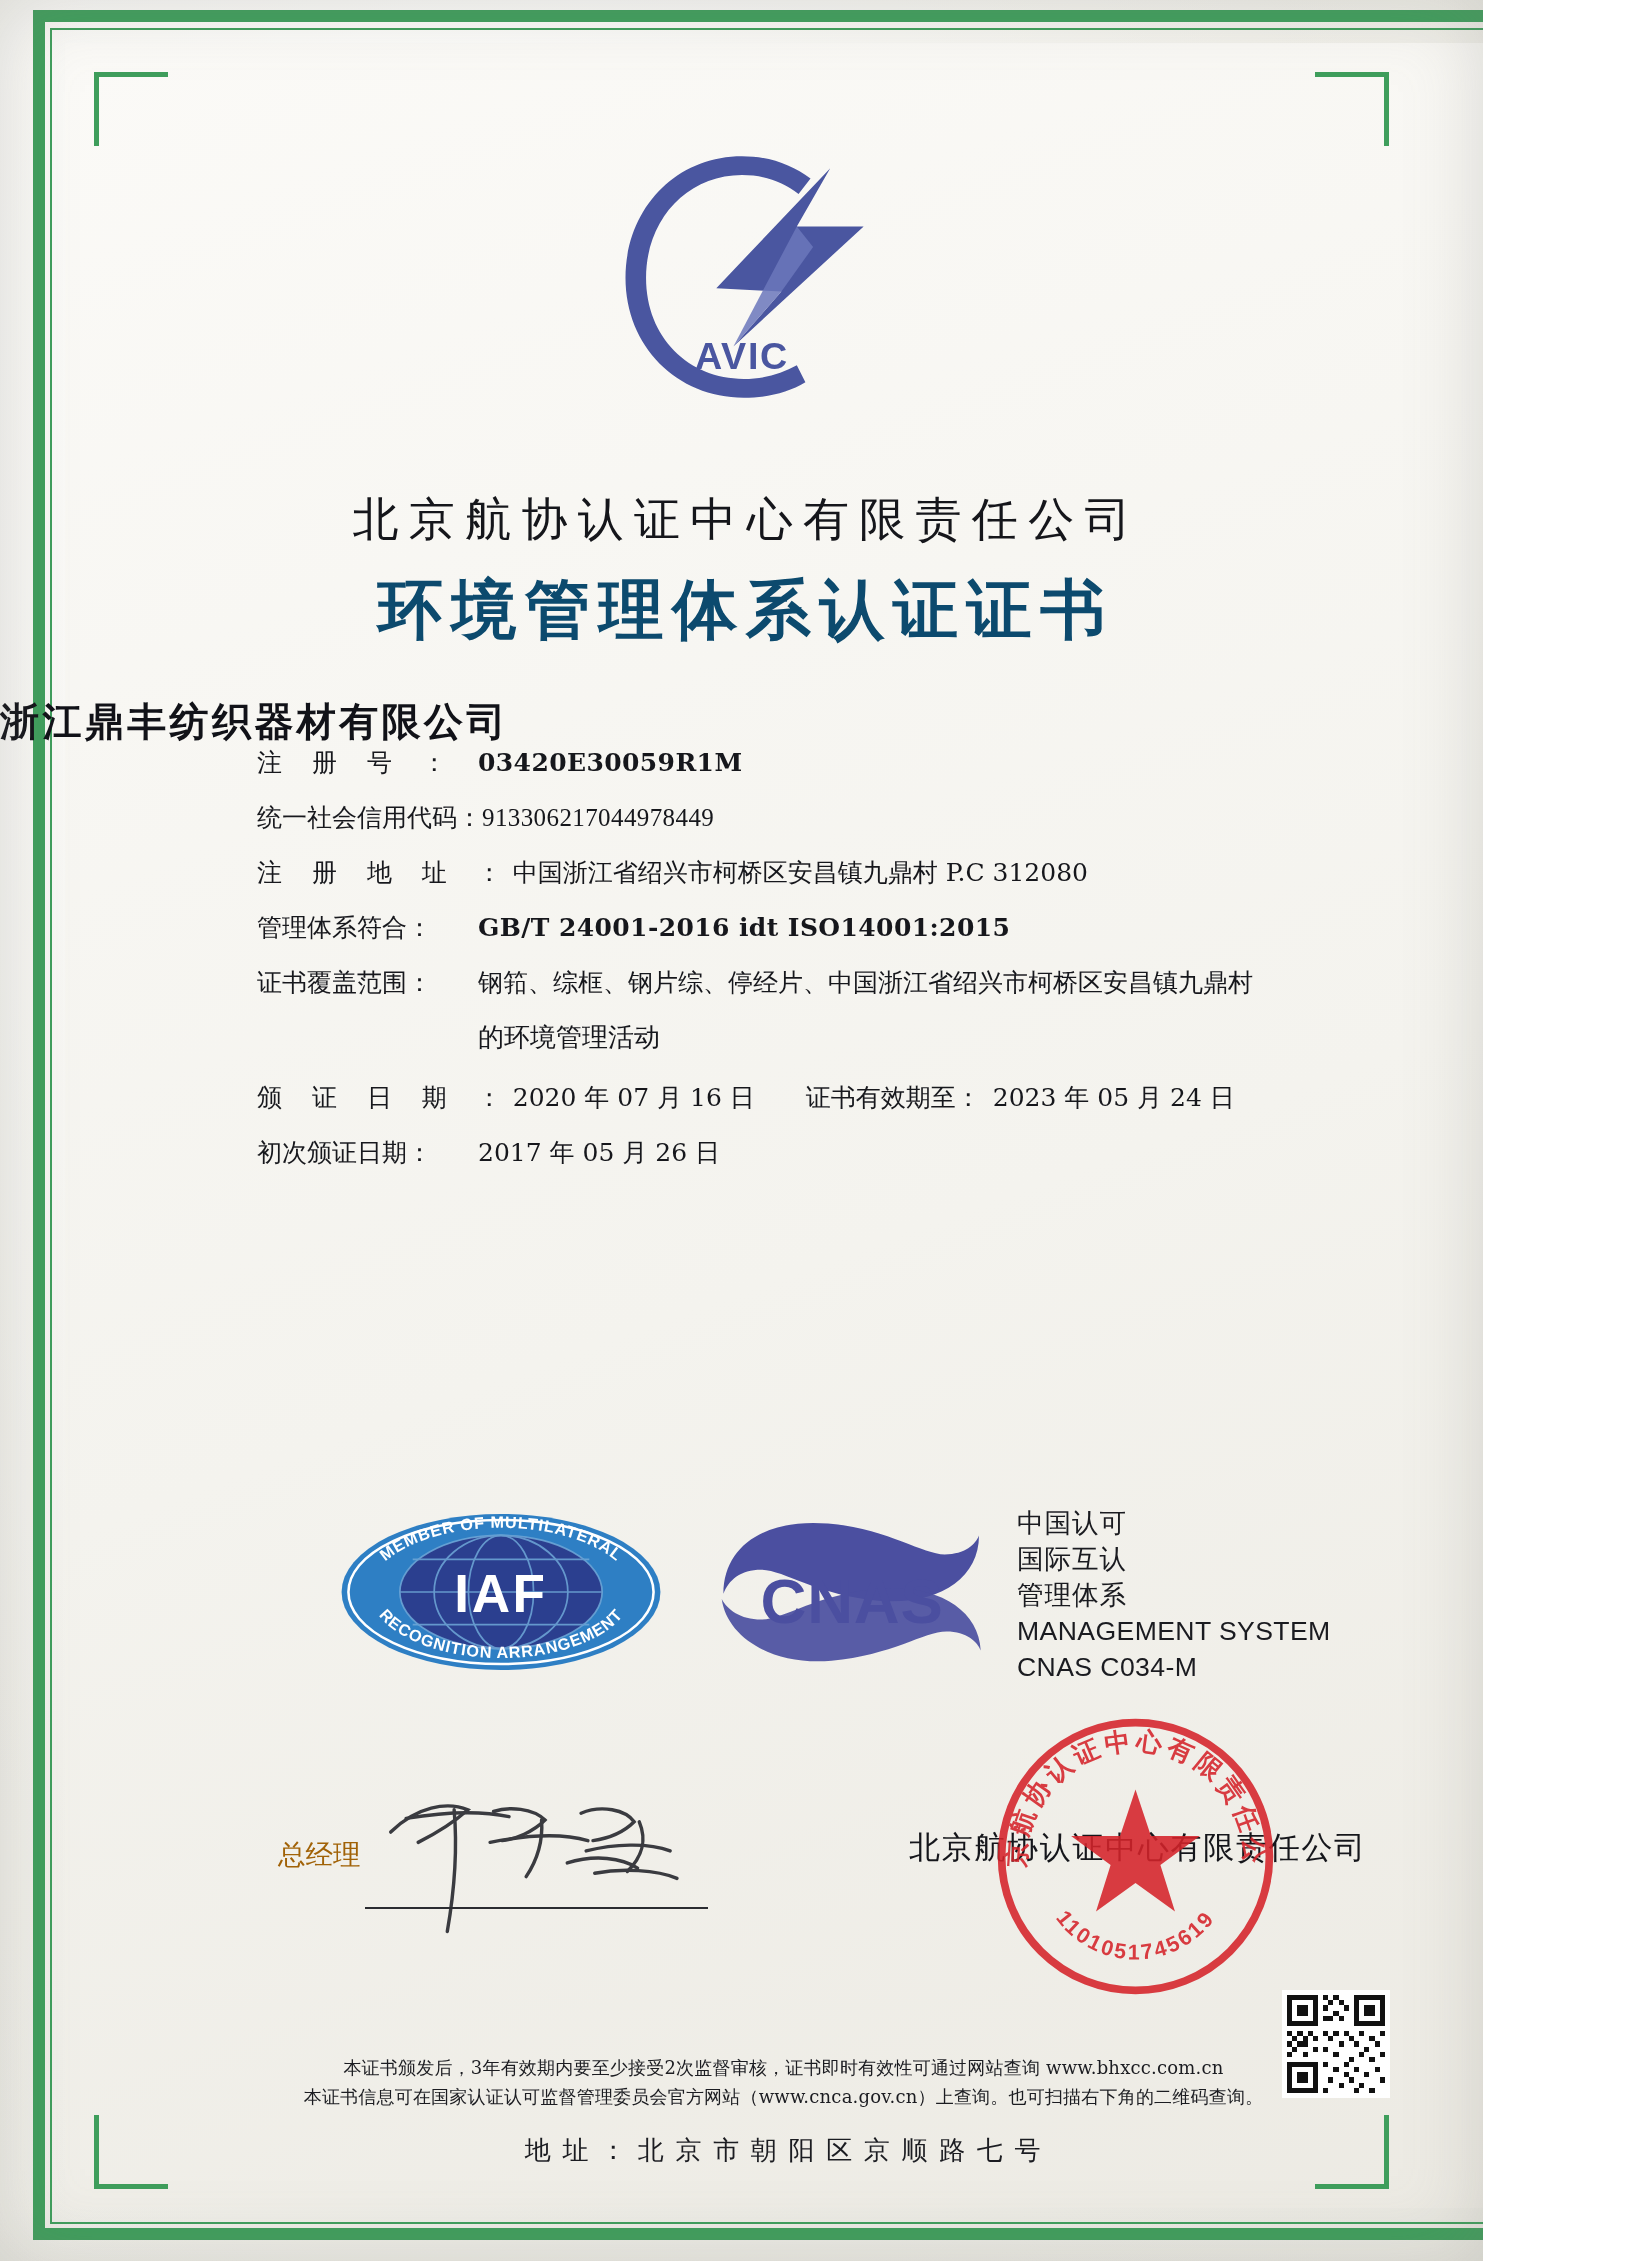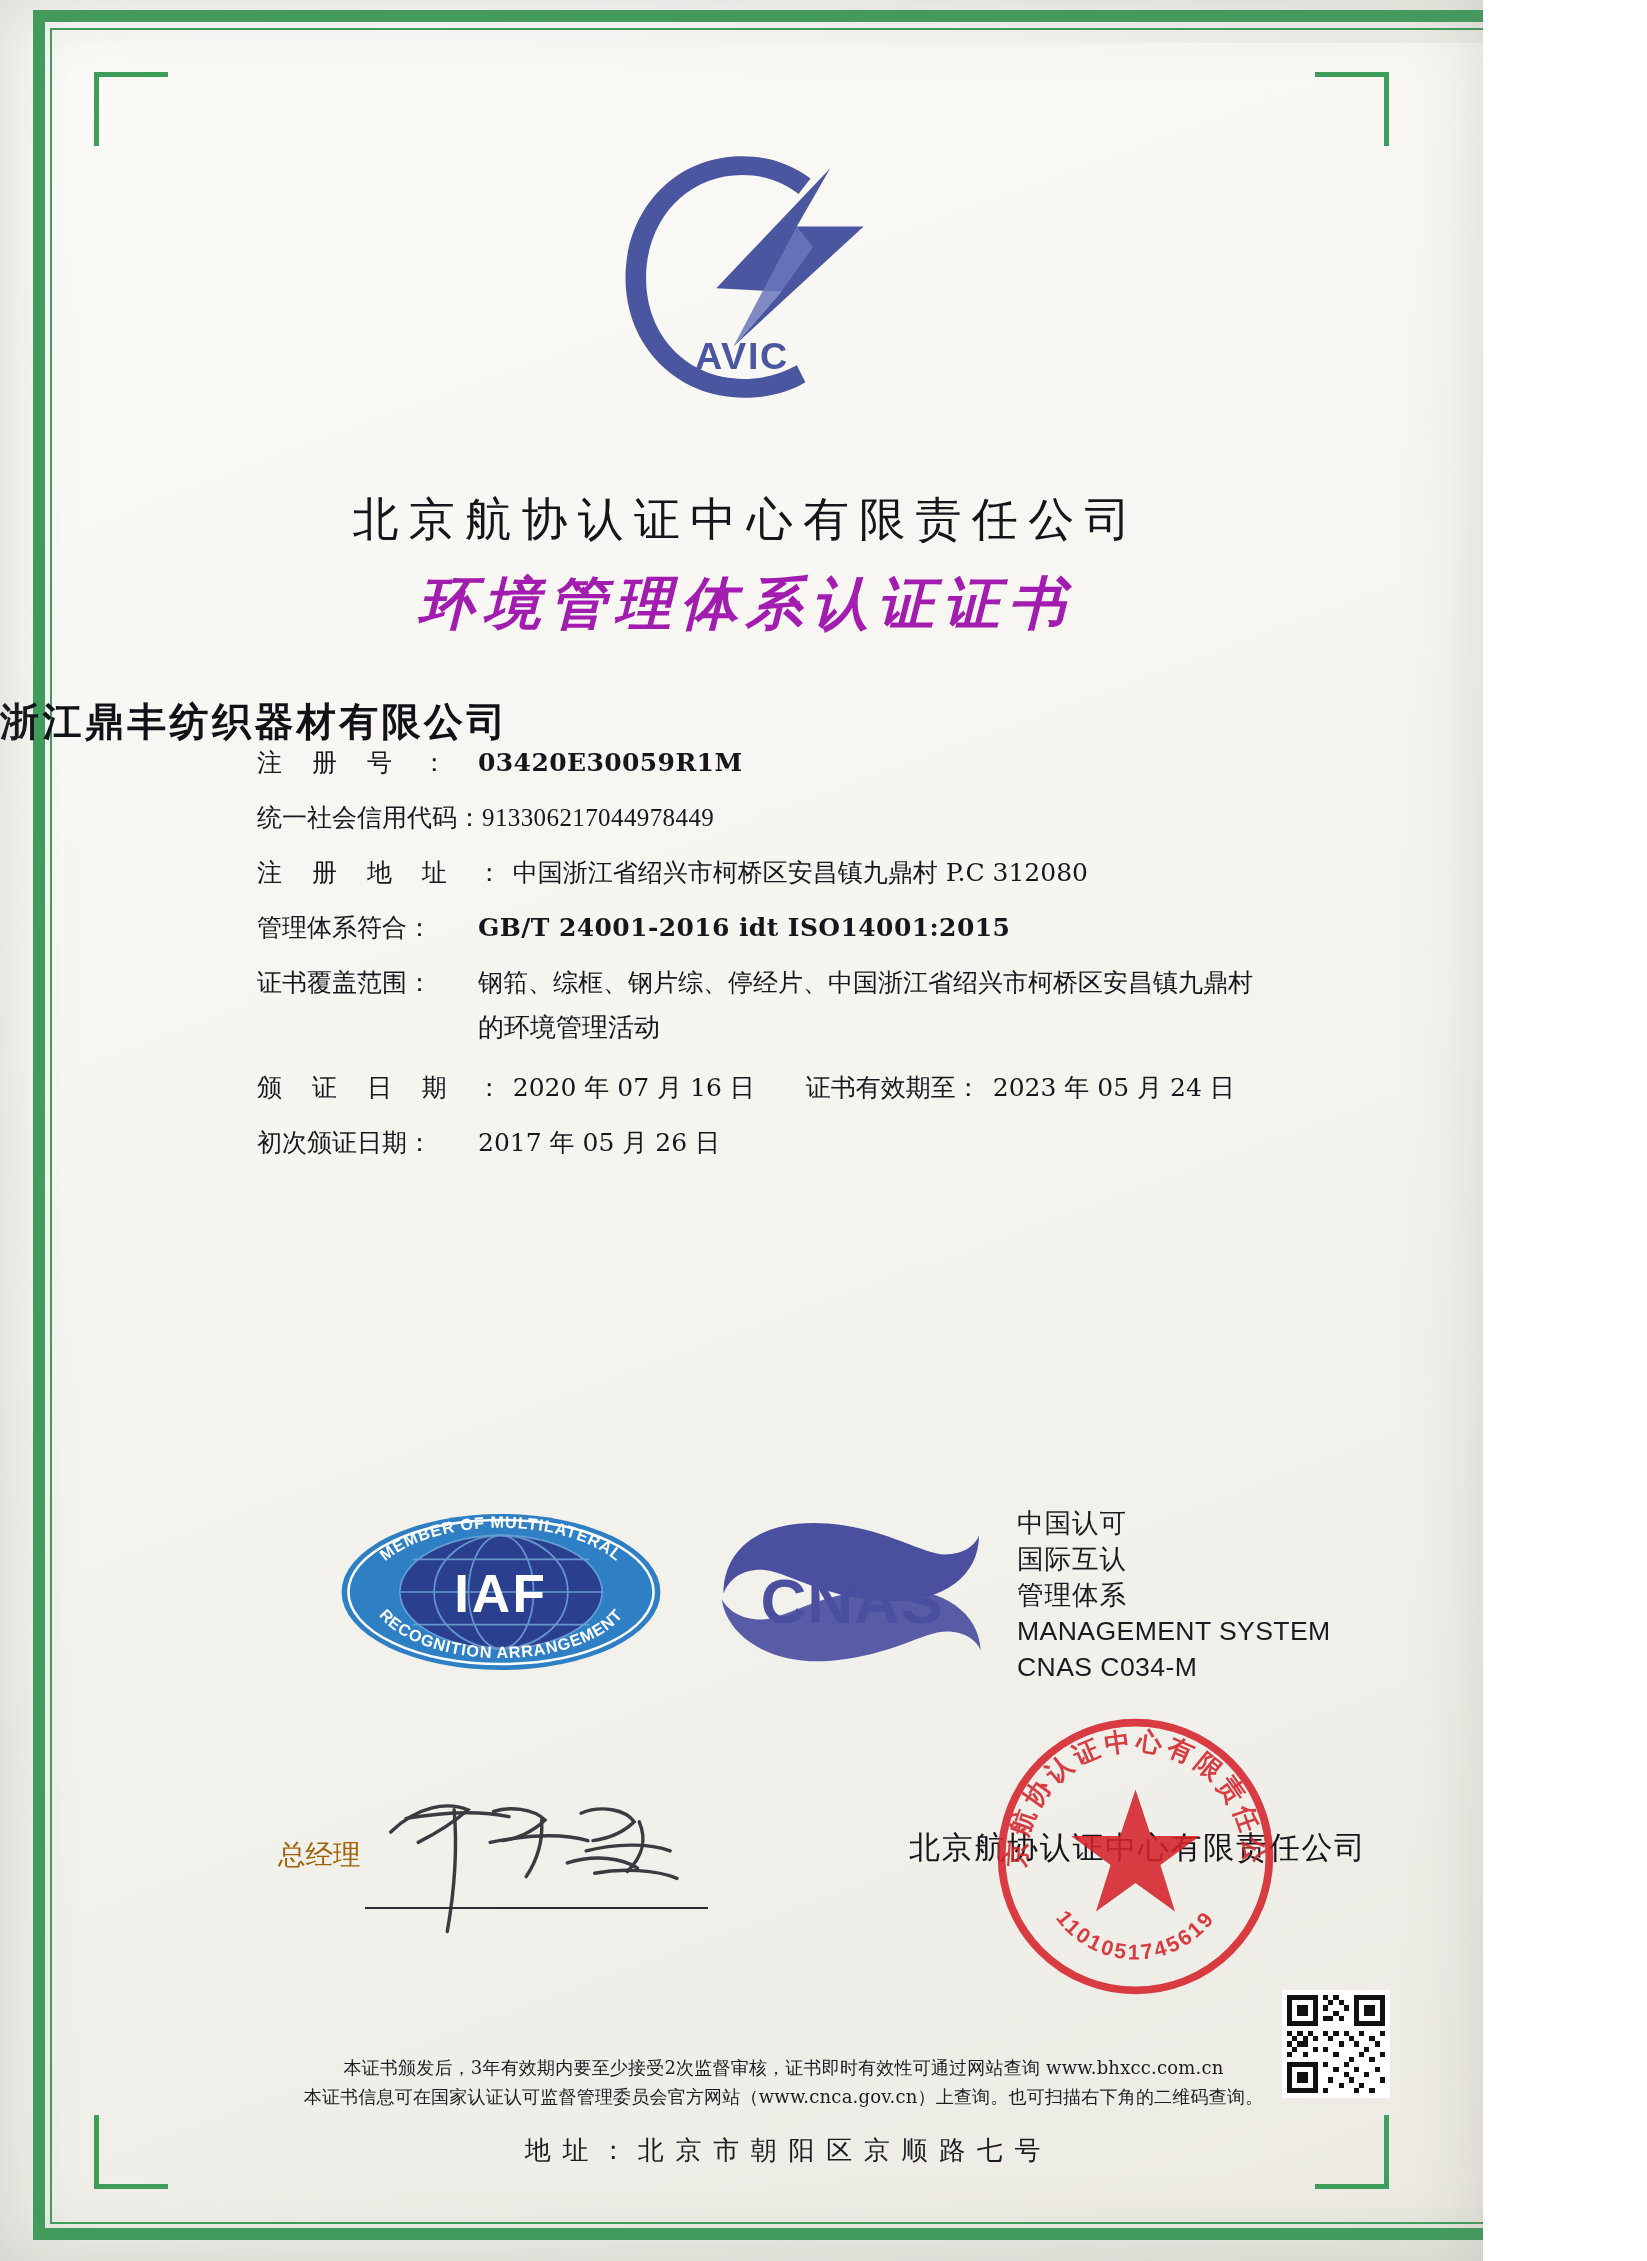--- a/index.html
+++ b/index.html
@@ -110,27 +110,26 @@
     font-family: "DejaVu Serif", "Liberation Serif", serif;
     font-weight: 400;
     text-indent: 10.3px;
   }
   .cert-title {
     position: absolute;
     top: 566px;
     left: 0;
     width: 100%;
     text-align: center;
-    font-size: 57px;
+    font-size: 65px;
     letter-spacing: 8.6px;
     font-weight: 700;
-    color: #a21caf;
+    color: #0c4a6e;
     font-family: "DejaVu Serif", "Liberation Serif", serif;
     text-indent: 8.6px;
-    font-style: italic;
   }
   .company-name {
     position: absolute;
     top: 695px;
     left: 0;
     width: 100%;
     font-size: 39px;
     letter-spacing: 3.4px;
     font-weight: 600;
     color: #111218;
@@ -165,21 +164,21 @@
     color: #16171c;
   }
   .field-value.bold {
     font-weight: 700;
     letter-spacing: 0.4px;
   }
   .field-value.mono-num {
     font-family: "Liberation Serif", "DejaVu Serif", serif;
     letter-spacing: 0.4px;
   }
-  .scope-row { margin-bottom: 11px; }
+  .scope-row { margin-bottom: 21px; }
   .scope-cont {
     margin-left: 221px;
     font-size: 26px;
     margin-bottom: 26px;
     font-family: "DejaVu Serif", "Liberation Serif", serif;
     color: #16171c;
   }
   .date-row .field-value { margin-right: 51px; }
   .inline-label {
     font-family: "DejaVu Serif", "Liberation Serif", serif;

